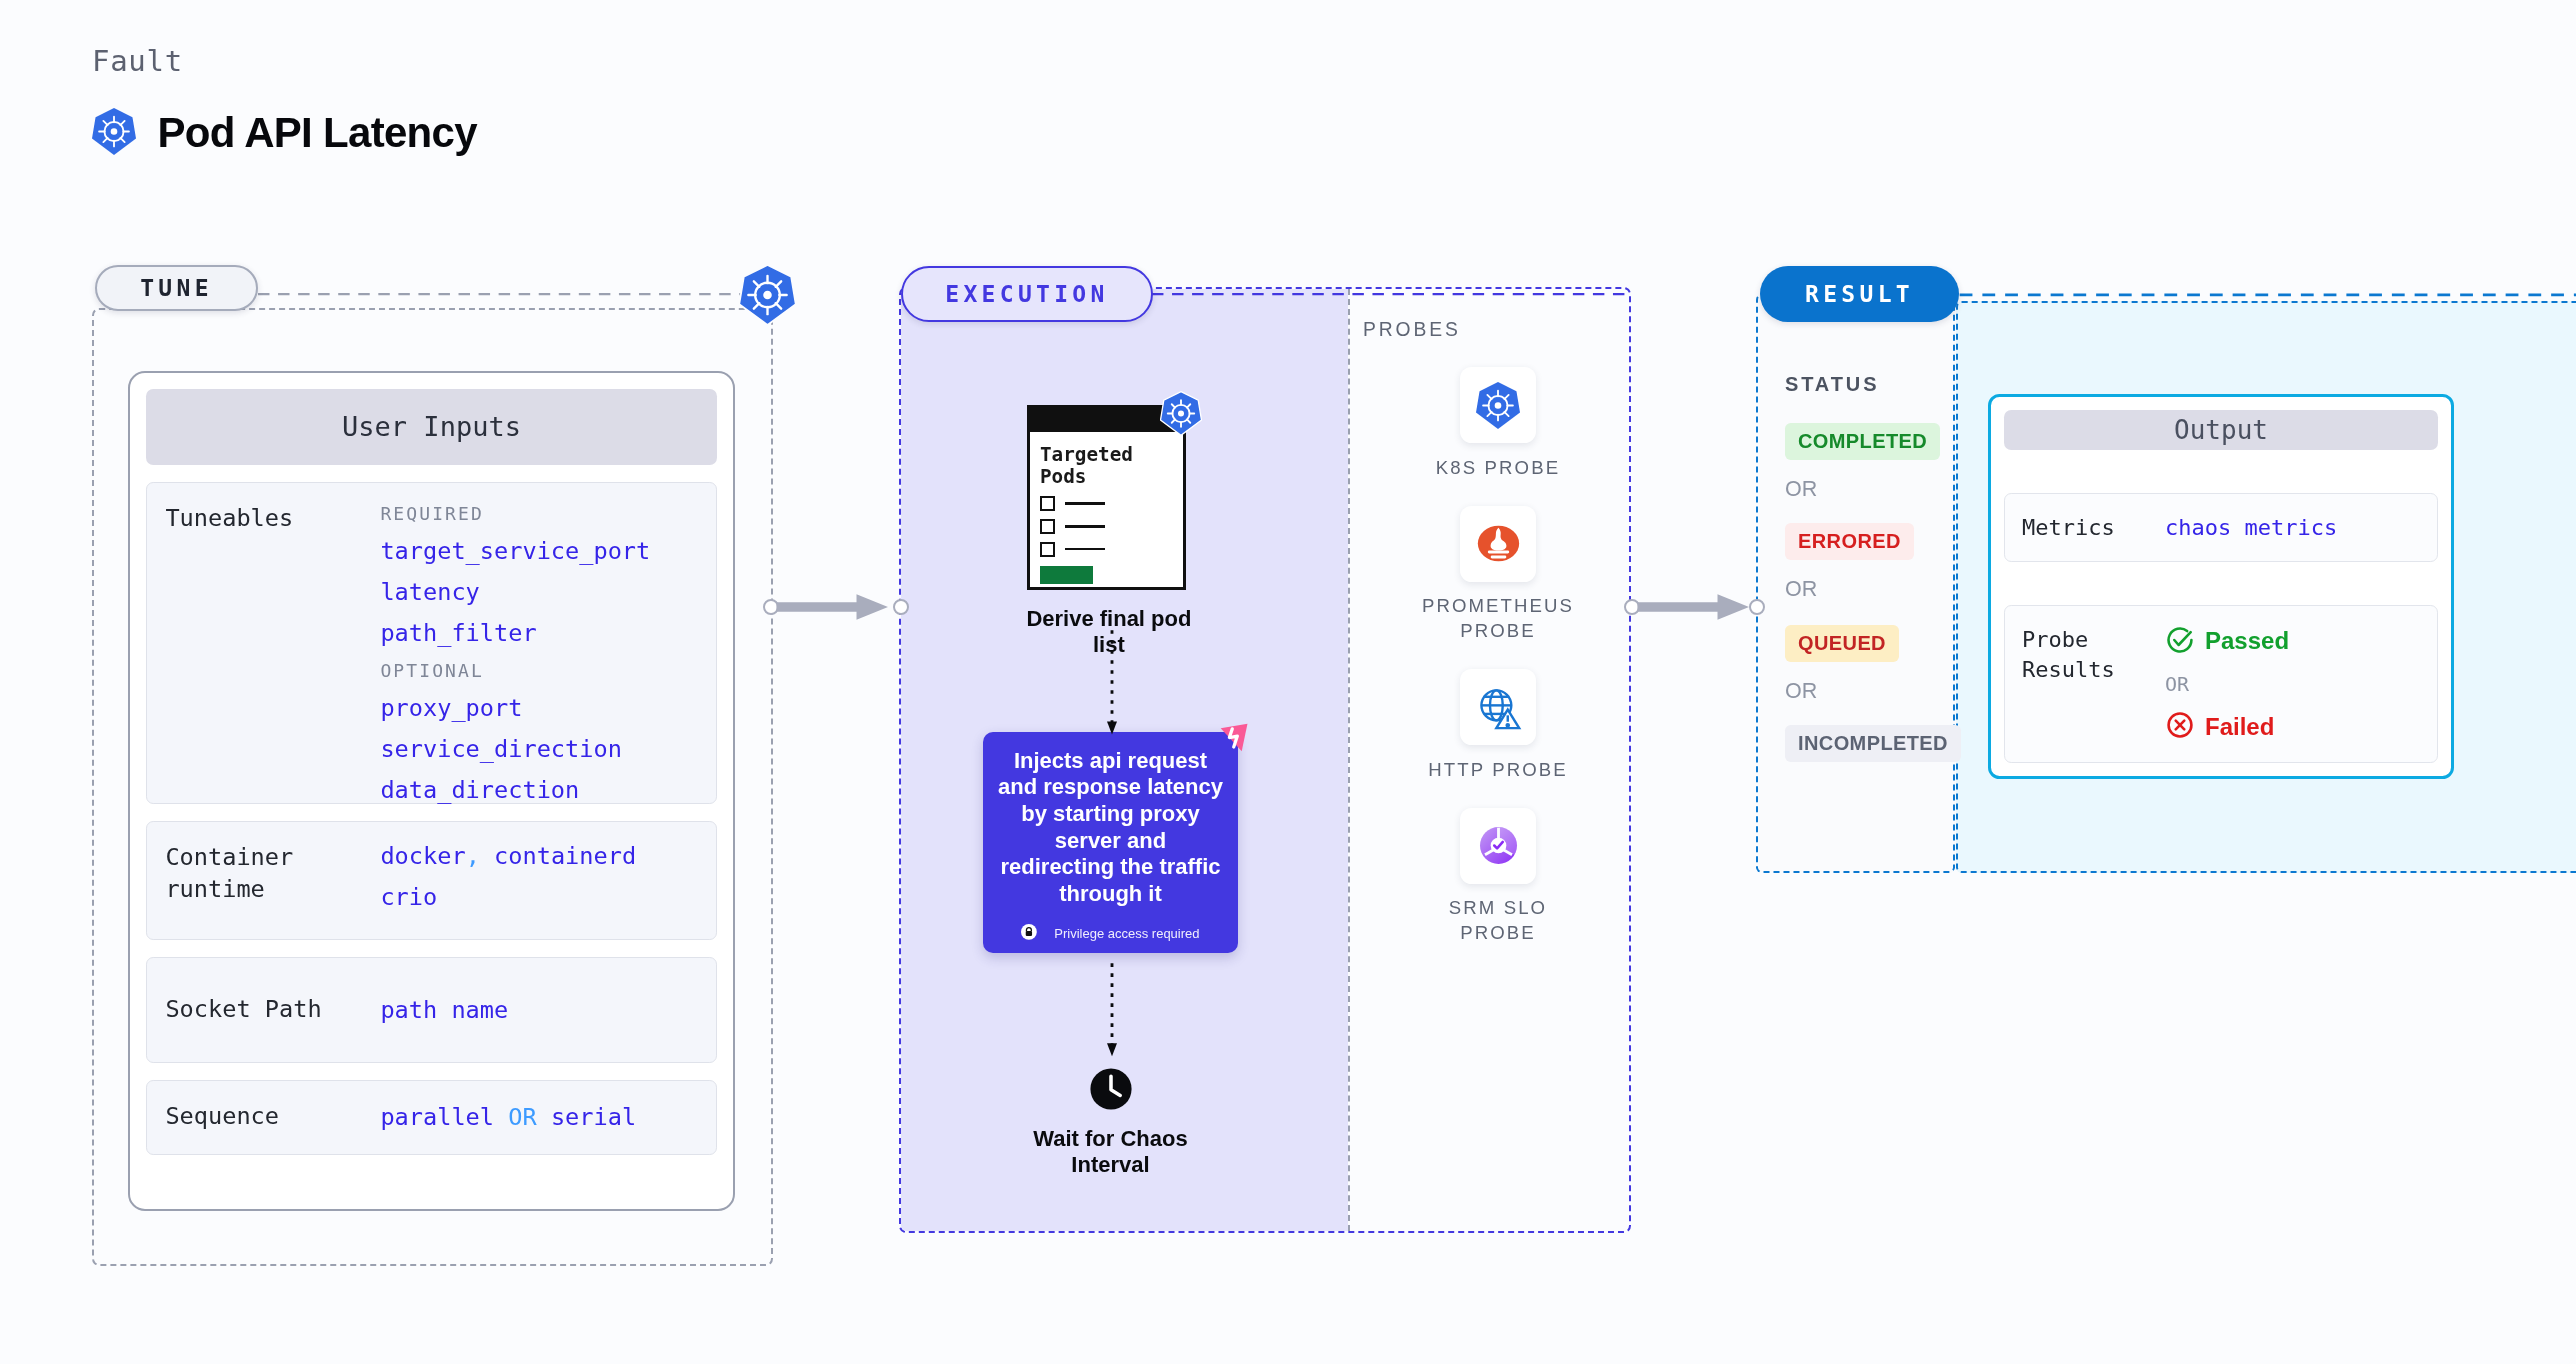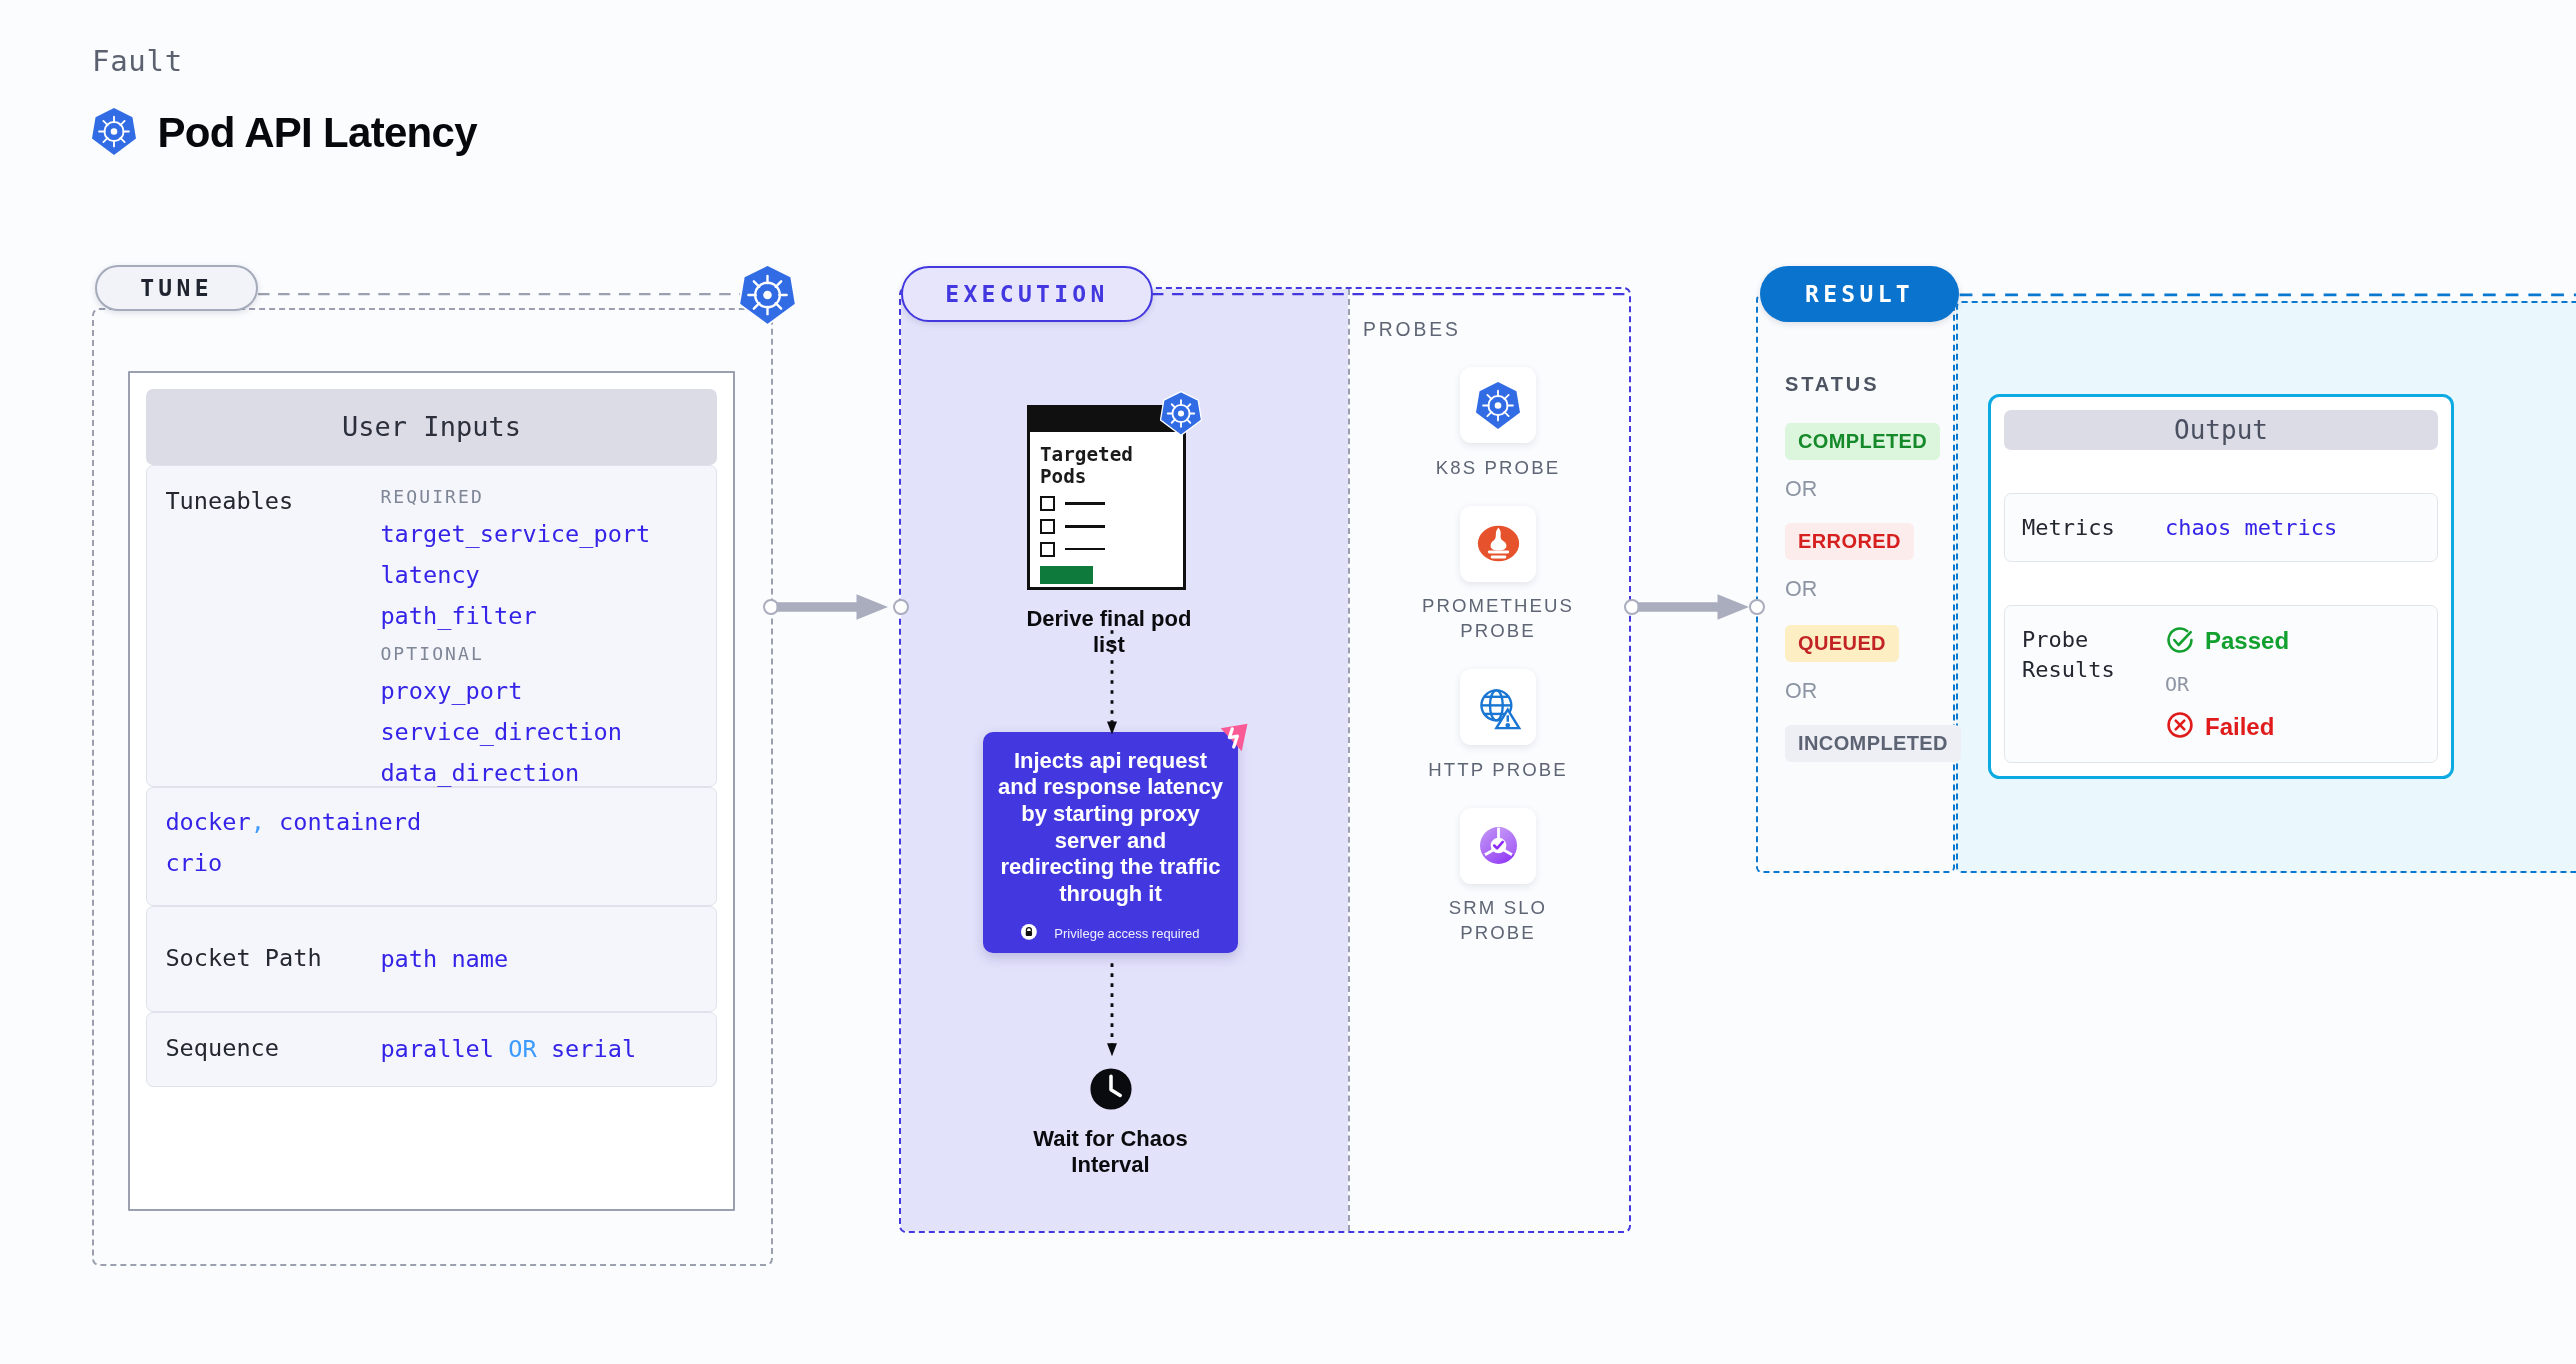--- a/index.html
+++ b/index.html
@@ -37,22 +37,22 @@
     border: 2.1px dashed #9aa0b0; border-radius: 7.2px; background: transparent;
   }
   #tune-pill {
     left: 95px; top: 265px; width: 163px; height: 46px;
     background: #f1f3f8; border: 2.1px solid #a5abbb; color: #1f2430; font-size: 23px;
   }
   #k8s-badge-tune { position: absolute; left: 739px; top: 264px; width: 57px; height: 57px; z-index: 7; }
 
   #user-inputs-card {
     position: absolute; left: 128px; top: 371px; width: 607px; height: 840px;
-    background: #fff; border: 2.1px solid #9aa0b0; border-radius: 1px;
-    padding: 15.8px; display: flex; flex-direction: column; 
+    background: #fff; border: 2.1px solid #9aa0b0; border-radius: 17px;
+    padding: 15.8px; display: flex; flex-direction: column; gap: 17px;
   }
   #user-inputs-header {
     background: #dcdce7; border-radius: 7.2px; height: 76px;
     display: flex; align-items: center; justify-content: center;
     font-size: 27px; color: #2b303c;
   }
   .tune-sub {
     background: #f4f6fb; border: 1.4px solid #dfe2ea; border-radius: 7.2px;
     display: flex; padding: 20px 18.6px;
   }
@@ -266,20 +266,21 @@
       <div class="tune-val">latency</div>
       <div class="tune-val">path_filter</div>
       <div class="sec-label">OPTIONAL</div>
       <div class="tune-val">proxy_port</div>
       <div class="tune-val">service_direction</div>
       <div class="tune-val">data_direction</div>
     </div>
   </div>
 
   <div class="tune-sub" style="height:119px">
+    <div class="lbl">Container runtime</div>
     <div class="vals">
       <div class="val-row">
         <span>docker</span><span style="color:#3d9bff">,</span>
         <span>containerd</span>
       </div>
       <div class="val-row">crio</div>
     </div>
   </div>
 
   <div class="tune-sub" style="height:106px;align-items:center">

